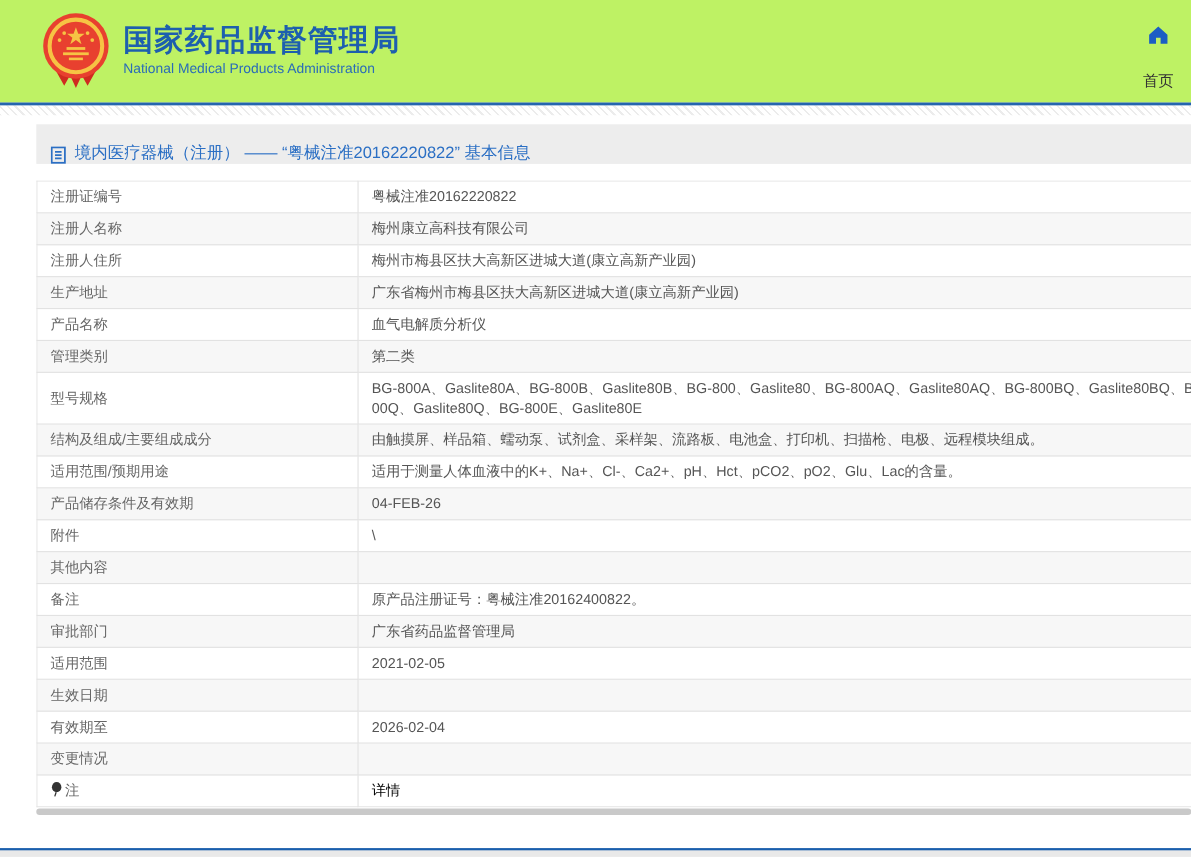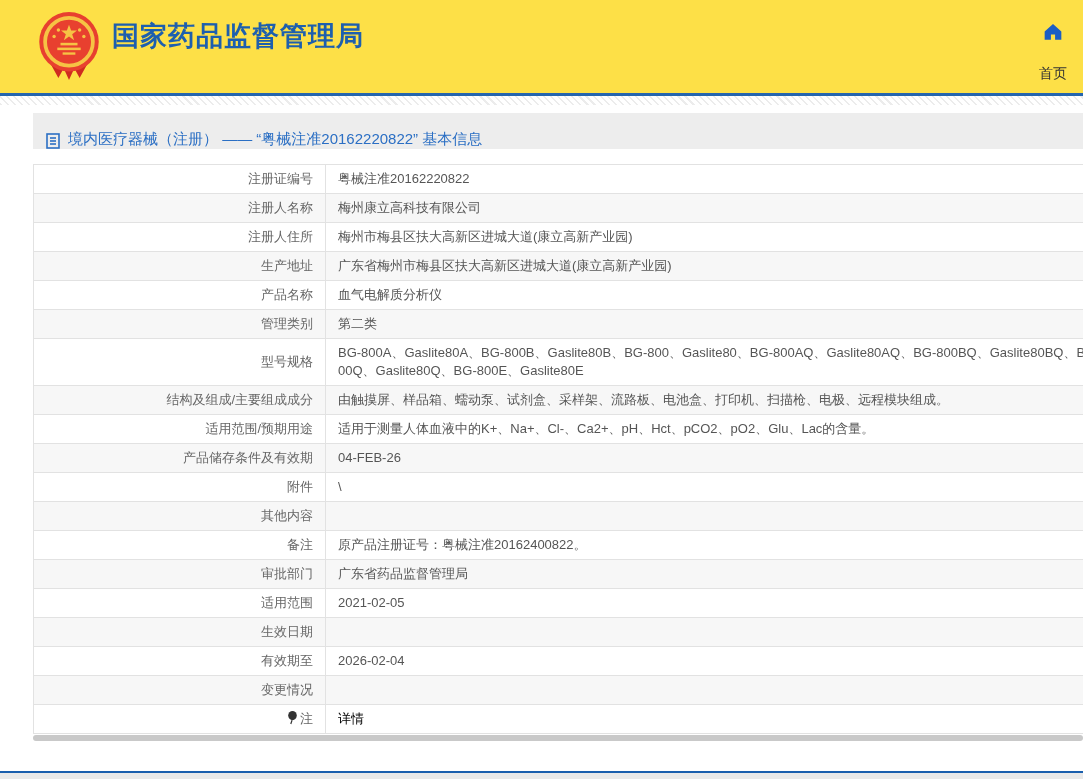--- a/index.html
+++ b/index.html
@@ -1,20 +1,20 @@
 <!DOCTYPE html>
 <html><head>
 <meta charset="utf-8">
 <style>
   * { margin:0; padding:0; box-sizing:border-box; }
   html,body { width:1083px; height:779px; overflow:hidden; background:#fff;
     font-family:"Liberation Sans","DejaVu Sans",sans-serif; }
 
   
-  .header { position:relative; height:93px; background:#fde047; }
+  .header { position:relative; height:93px; background:#bef264; }
   .logo { position:absolute; left:35px; top:11px; width:68px; height:70px; }
   .org { position:absolute; left:112px; top:20px; }
   .org-cn { font-size:27px; font-weight:bold; color:#1d5fae; letter-spacing:1px; line-height:32px; }
   .org-en { font-size:12.6px; color:#2a6cb8; margin-top:3px; }
   .module { position:absolute; left:356px; top:31px; display:flex; align-items:center; gap:5px; }
   .module-title { font-size:21px; color:#2f2f2f; letter-spacing:1px; }
   .hnav { position:absolute; right:16px; top:22px; display:flex; gap:34px; }
   .hnav-item { display:flex; flex-direction:column; align-items:center; gap:24px; cursor:pointer; }
   .hnav-label { font-size:14px; color:#333; white-space:nowrap; }
   .header-sep { height:3px; background:#2565ae; }
@@ -24,21 +24,21 @@
 
   
   .crumb-bar { margin-left:33px; height:36px; background:#ededed;
     display:flex; align-items:flex-end; gap:8px; padding-left:13px; }
   .crumb-text { color:#2b6fc4; font-size:15px; }
 
   
   .table-viewport { margin-left:33px; margin-top:15px; width:1050px; overflow:hidden; }
   table.info { width:1092px; border-collapse:collapse; table-layout:fixed; }
   table.info td { border:1px solid #e2e2e2; font-size:13px; padding:5px 12px; line-height:18px; vertical-align:middle; }
-  td.cell-label { width:292px; text-align:right; color:#666; white-space:nowrap; }
+  td.cell-label { width:292px; color:#666; white-space:nowrap; }
   td.cell-value { color:#555; word-break:break-all; }
   table.info tr:nth-child(even) { background:#f7f7f7; }
   td.cell-value a { color:#000000; text-decoration:none; cursor:pointer; }
   .label-ico { display:inline-block; vertical-align:-2px; margin-right:2px; }
 
   
   .hscrollbar { margin-left:33px; margin-top:1px; width:1050px; height:6px;
     background:#c9c9c9; border-radius:3px; cursor:pointer; }
   .footer { position:absolute; left:0; bottom:0; width:1083px; height:8px;
     border-top:2px solid #1a5fad; background:#e9e9e9; }
@@ -56,20 +56,21 @@
     <circle cx="42" cy="17" r="1.6" fill="#f6c344"></circle>
     <circle cx="18" cy="23" r="1.6" fill="#f6c344"></circle>
     <circle cx="46" cy="23" r="1.6" fill="#f6c344"></circle>
     <rect x="24" y="29" width="16" height="2.4" fill="#f6c344"></rect>
     <rect x="21" y="33.5" width="22" height="2.4" fill="#f6c344"></rect>
     <rect x="26" y="38" width="12" height="2.2" fill="#f6c344"></rect>
   </svg>
 
   <div class="org">
     <div class="org-cn">国家药品监督管理局</div>
+    <div class="org-en">National Medical Products Administration</div>
   </div>
 
 
   <div class="hnav">
     <div class="hnav-item">
       <svg width="20" height="19" viewBox="0 0 24 22">
         <path d="M2 11 L12 2 L22 11 V21 H14.5 V14.5 H9.5 V21 H2 Z" fill="#1b5ec4"></path>
       </svg>
       <span class="hnav-label">首页</span>
     </div>

